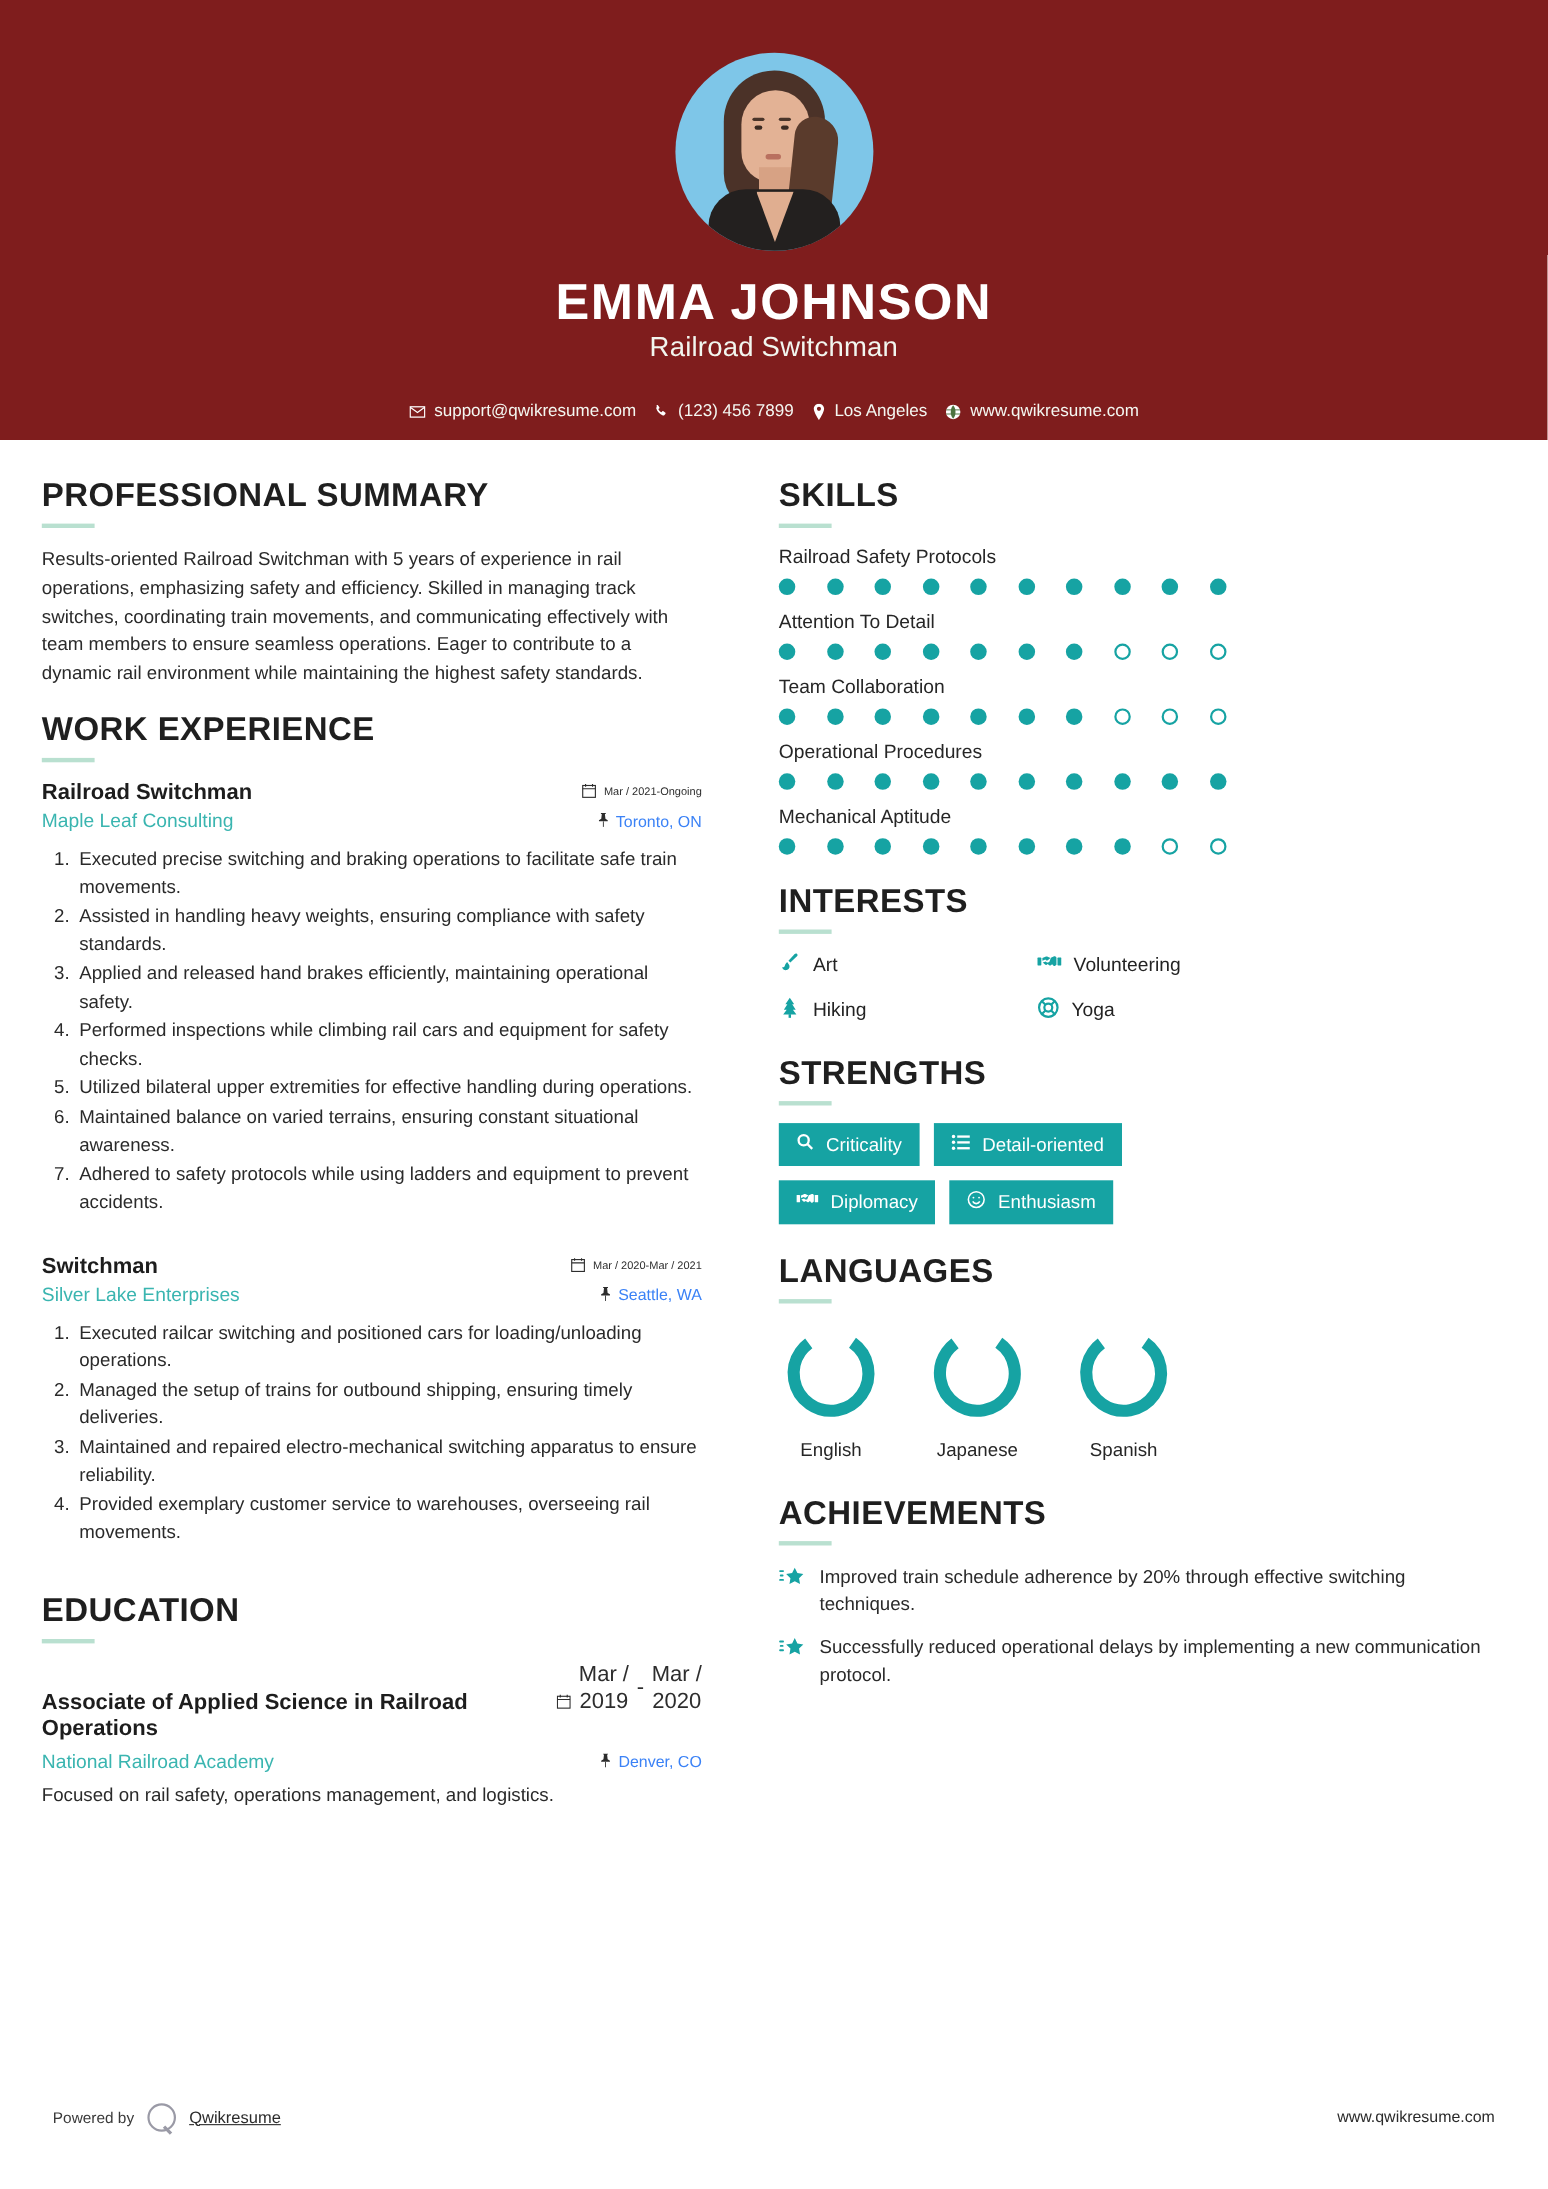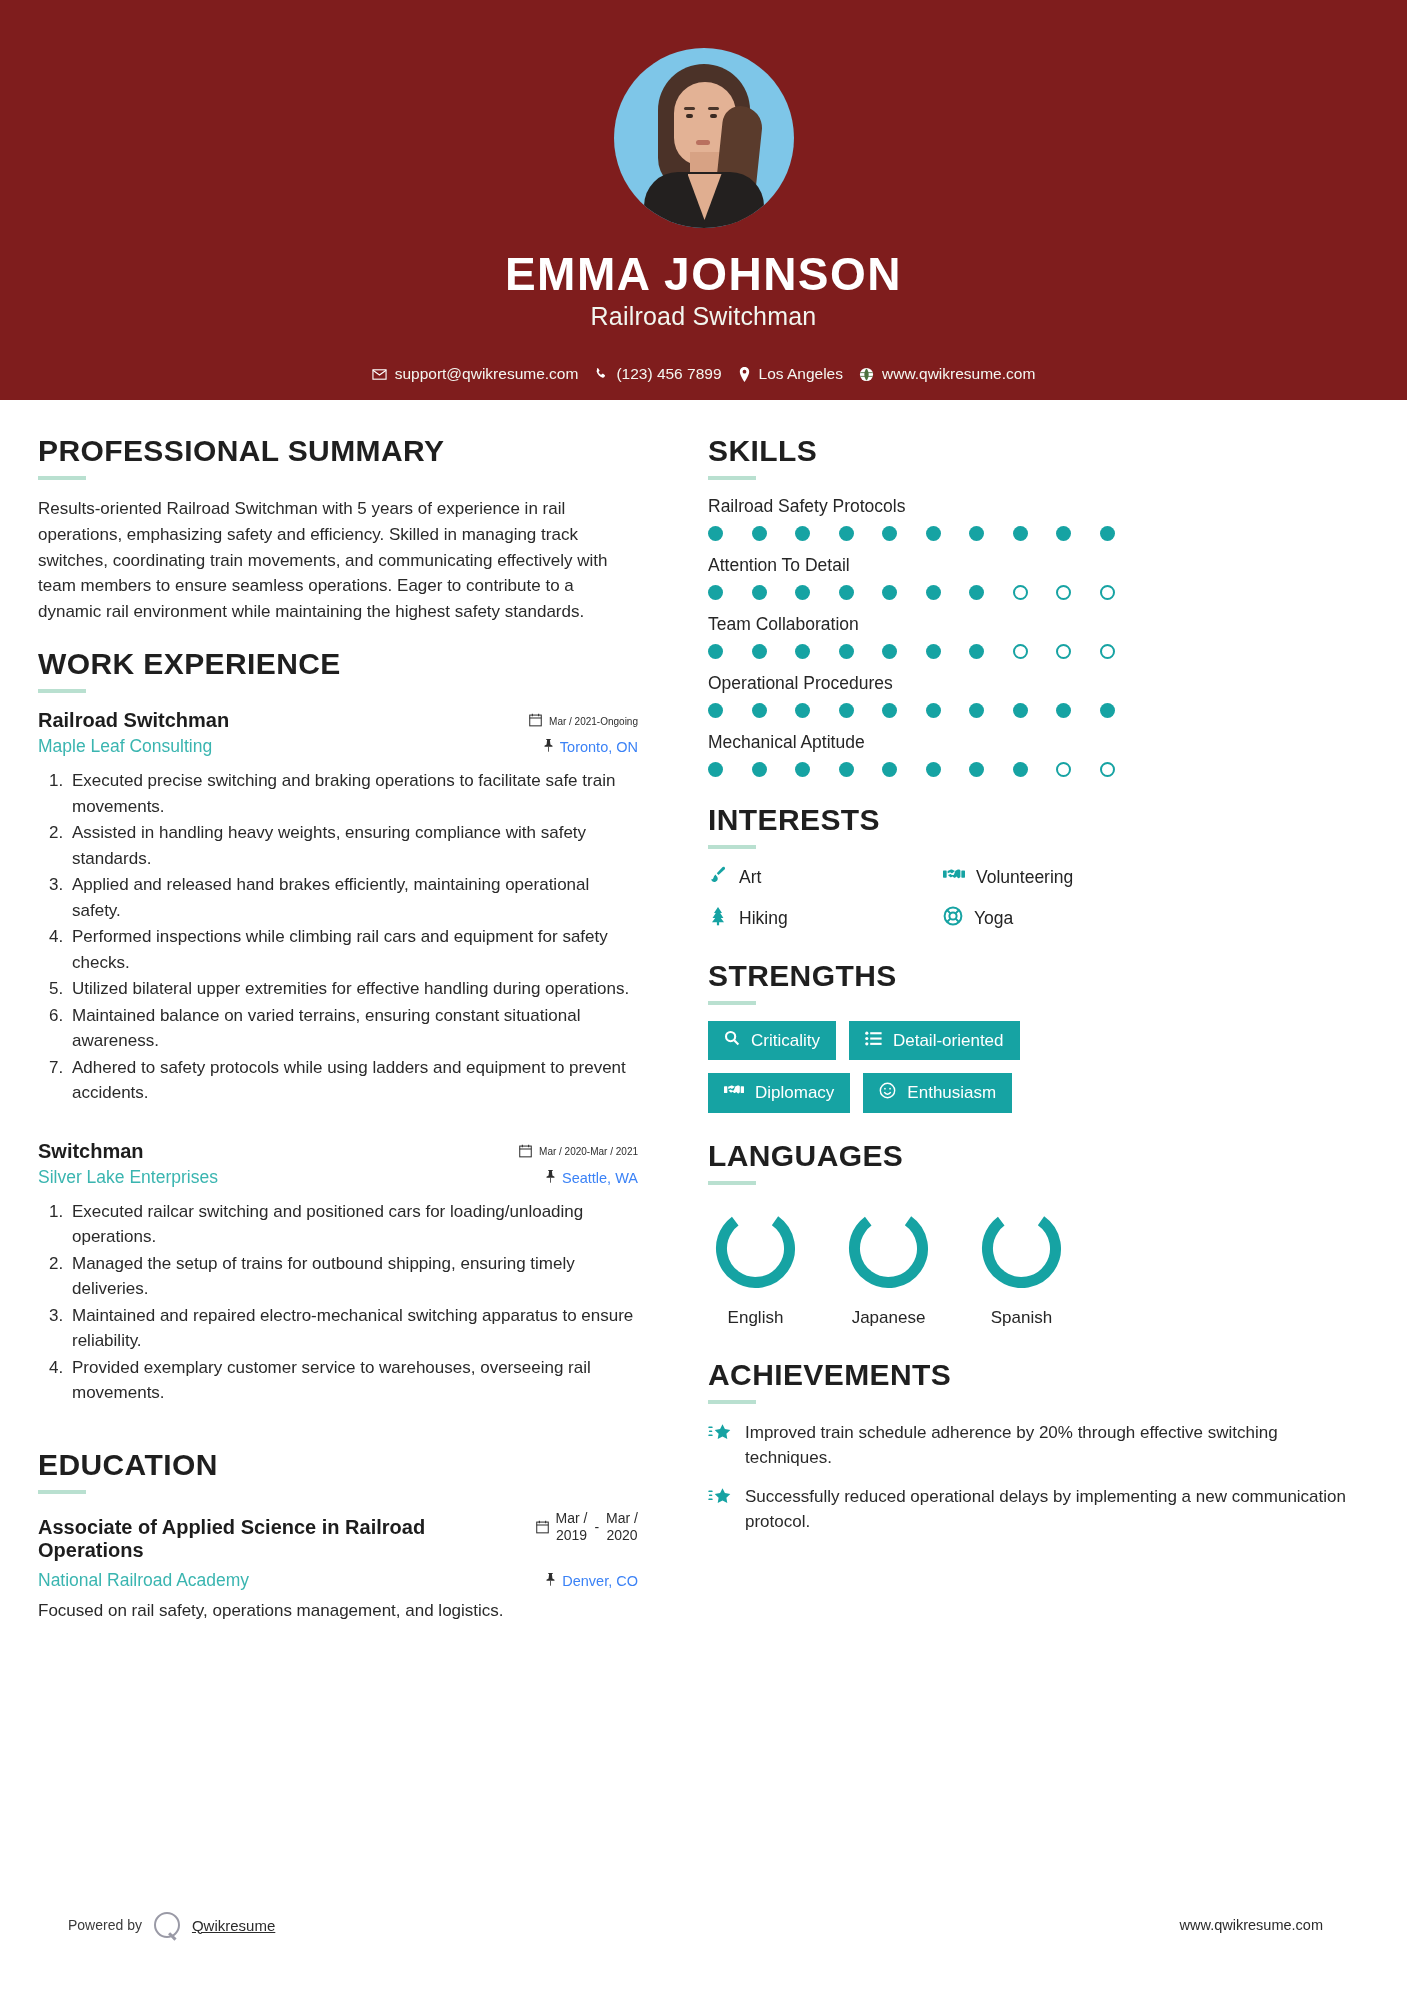--- a/index.html
+++ b/index.html
@@ -146,21 +146,21 @@
   .exp-loc { font-size: 14.5px; color: #3b82f6; display: flex; align-items: center; gap: 6px; white-space: nowrap; }
   .exp-list { margin: 11px 0 0 30px; }
   .exp-list li {
     font-size: 17px;
     line-height: 1.5;
     color: #2a2a2a;
     margin-bottom: 1px;
     padding-left: 4px;
   }
   .edu-desc { font-size: 17px; color: #2a2a2a; margin-top: 7px; line-height: 1.5; }
-  .edu-dates { display: flex; align-items: center; gap: 7px; font-size: 14px; color: #2d2d2d; }
+  .edu-dates { display: flex; align-items: flex-end; gap: 7px; font-size: 20px; color: #2d2d2d; }
   .edu-date-col { text-align: center; line-height: 1.25; }
   .edu-dash { align-self: center; }
 
   
   .skill { margin-bottom: 14px; }
   .skill-name { font-size: 17.5px; color: #262626; margin-bottom: 9px; }
   .dots { display: flex; gap: 0; }
   .dots > span { width: 43.5px; display: flex; }
   .dot { width: 15px; height: 15px; border-radius: 50%; background: #16a3a3; display:block; }
   .dot.off { background: transparent; border: 2.5px solid #16a3a3; }
@@ -187,23 +187,23 @@
   .lang { width: 95px; text-align: center; }
   .lang-label { font-size: 17px; color: #262626; margin-top: 8px; }
 
   
   .achv { display: flex; gap: 13px; margin-bottom: 14px; align-items: flex-start; }
   .achv-text { font-size: 17px; line-height: 1.48; color: #2a2a2a; }
 
   
   .footer {
     position: absolute;
-    left: 0; right: 16px;
+    left: 0; right: 0;
     bottom: 52px;
-    padding: 0 68px;
+    padding: 0 48px;
     display: flex;
     justify-content: space-between;
     align-items: center;
   }
   .powered { display: flex; align-items: center; gap: 12px; font-size: 14px; color: #3a3a3a; }
   .powered-link { text-decoration: underline; color: #2b2b2b; font-size: 15px; }
   .footer-url { font-size: 14.5px; color: #2b2b2b; }
   .qlogo { width: 26px; height: 26px; border-radius: 50%; border: 2.5px solid #9a9aa6; position: relative; }
   .qlogo::after { content: ""; position: absolute; right: 1px; bottom: -1px; width: 9px; height: 2.5px; background: #9a9aa6; transform: rotate(45deg); }
 </style>

